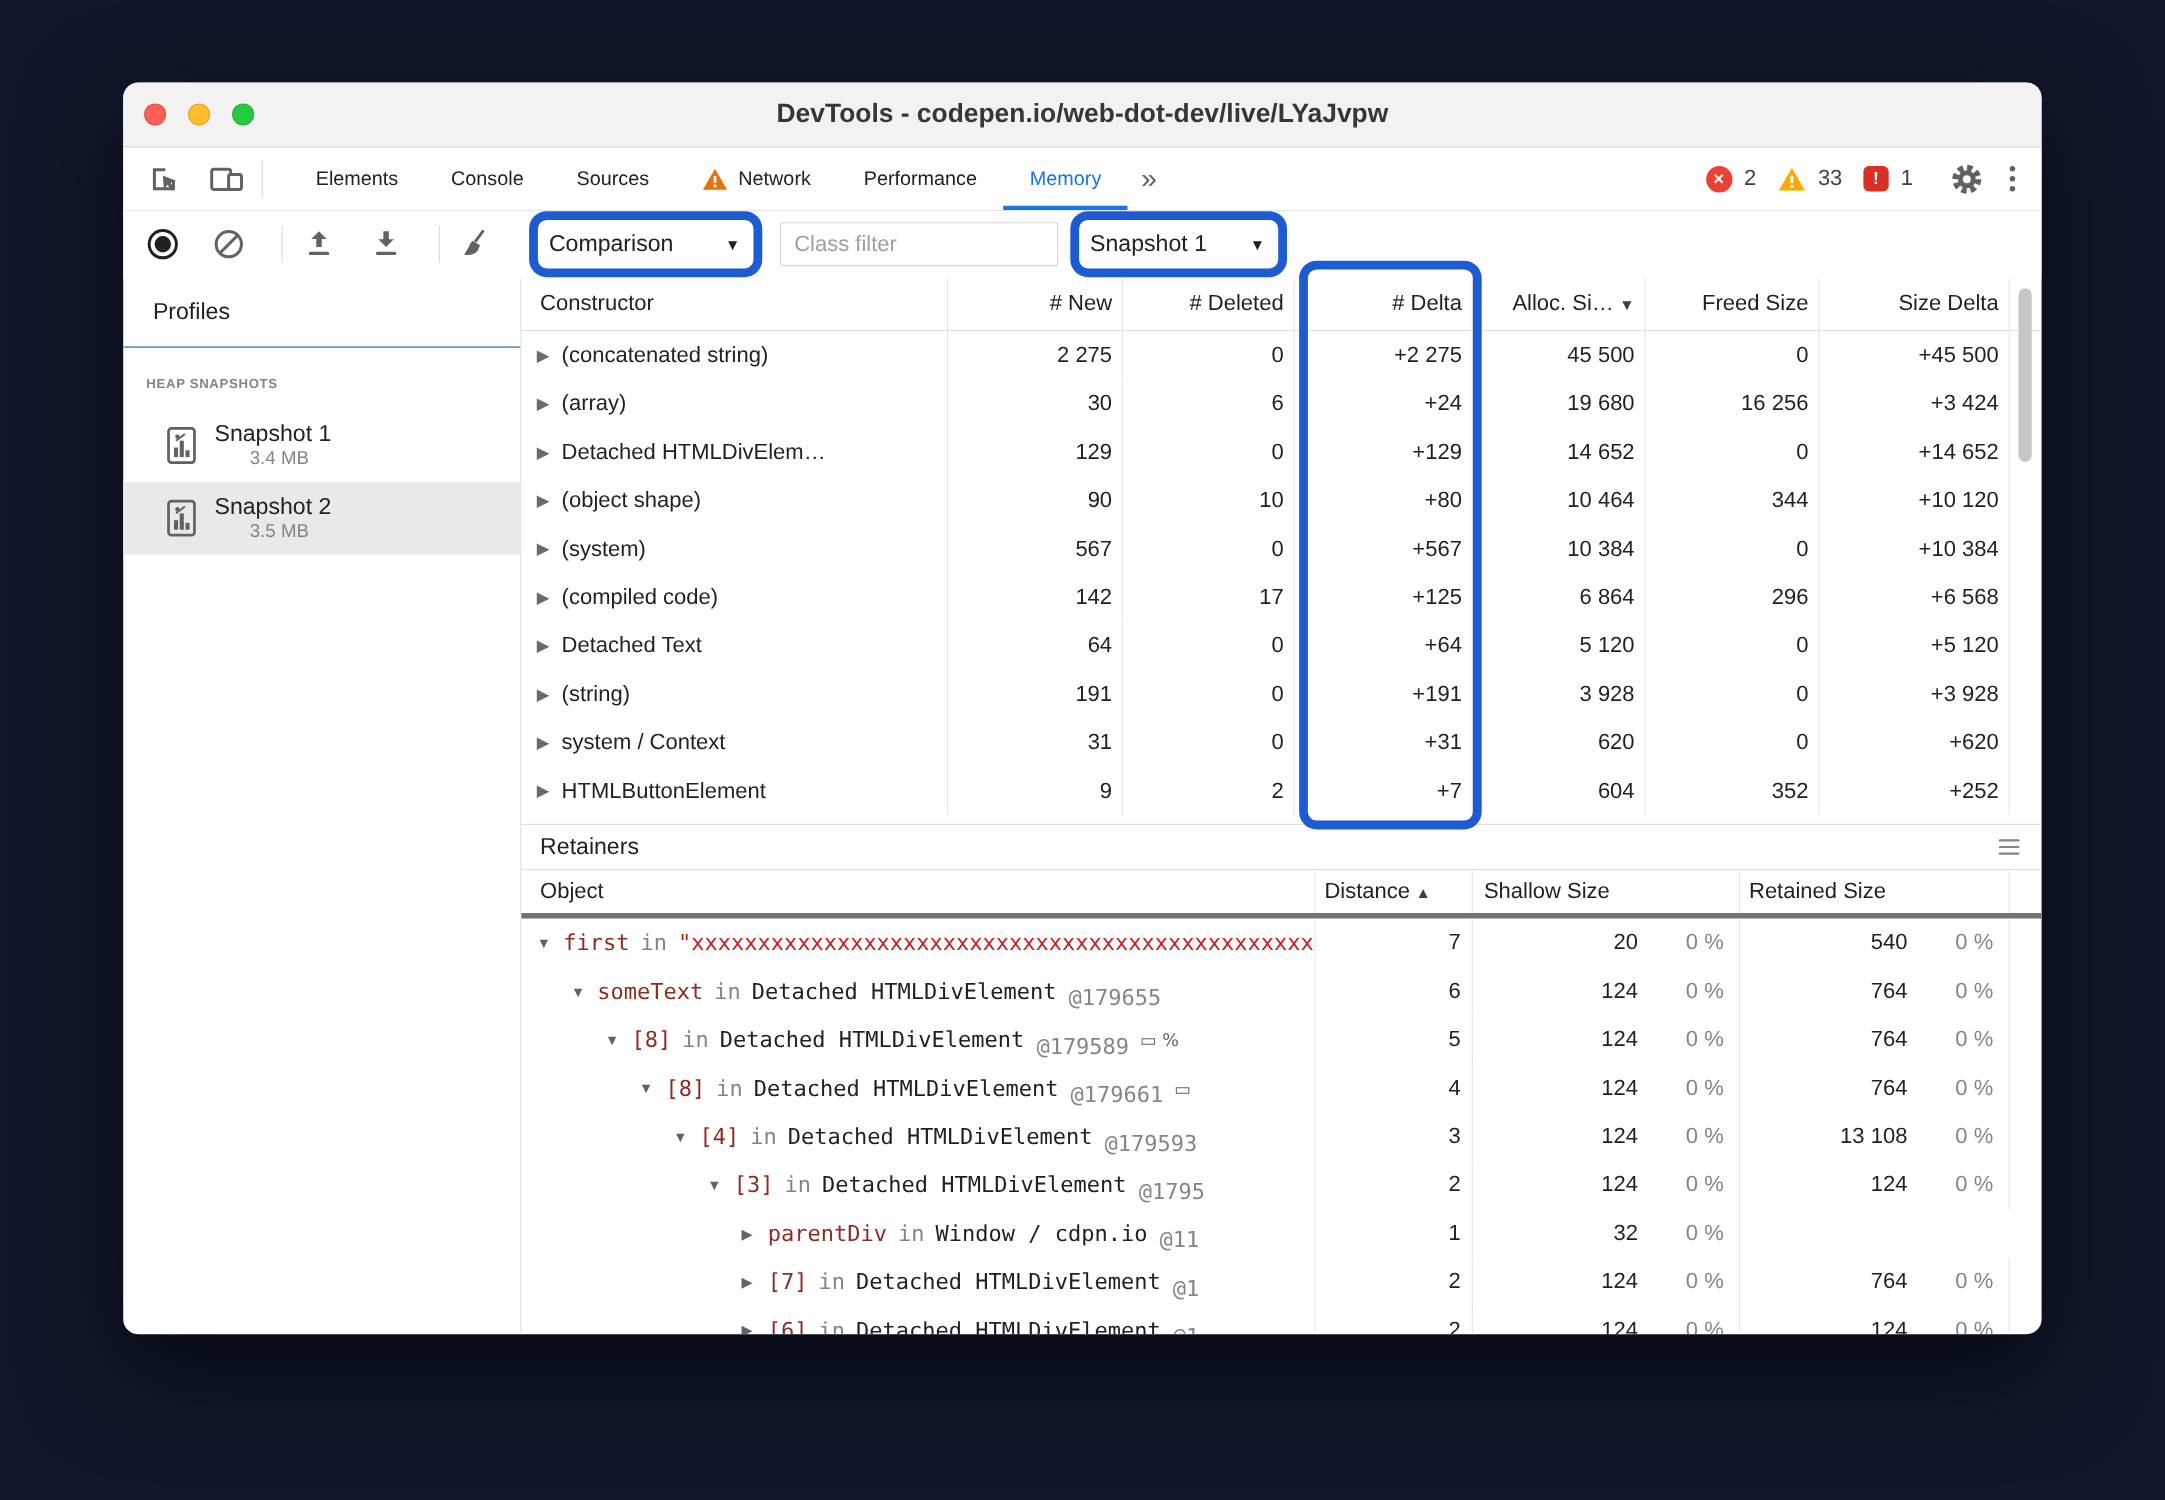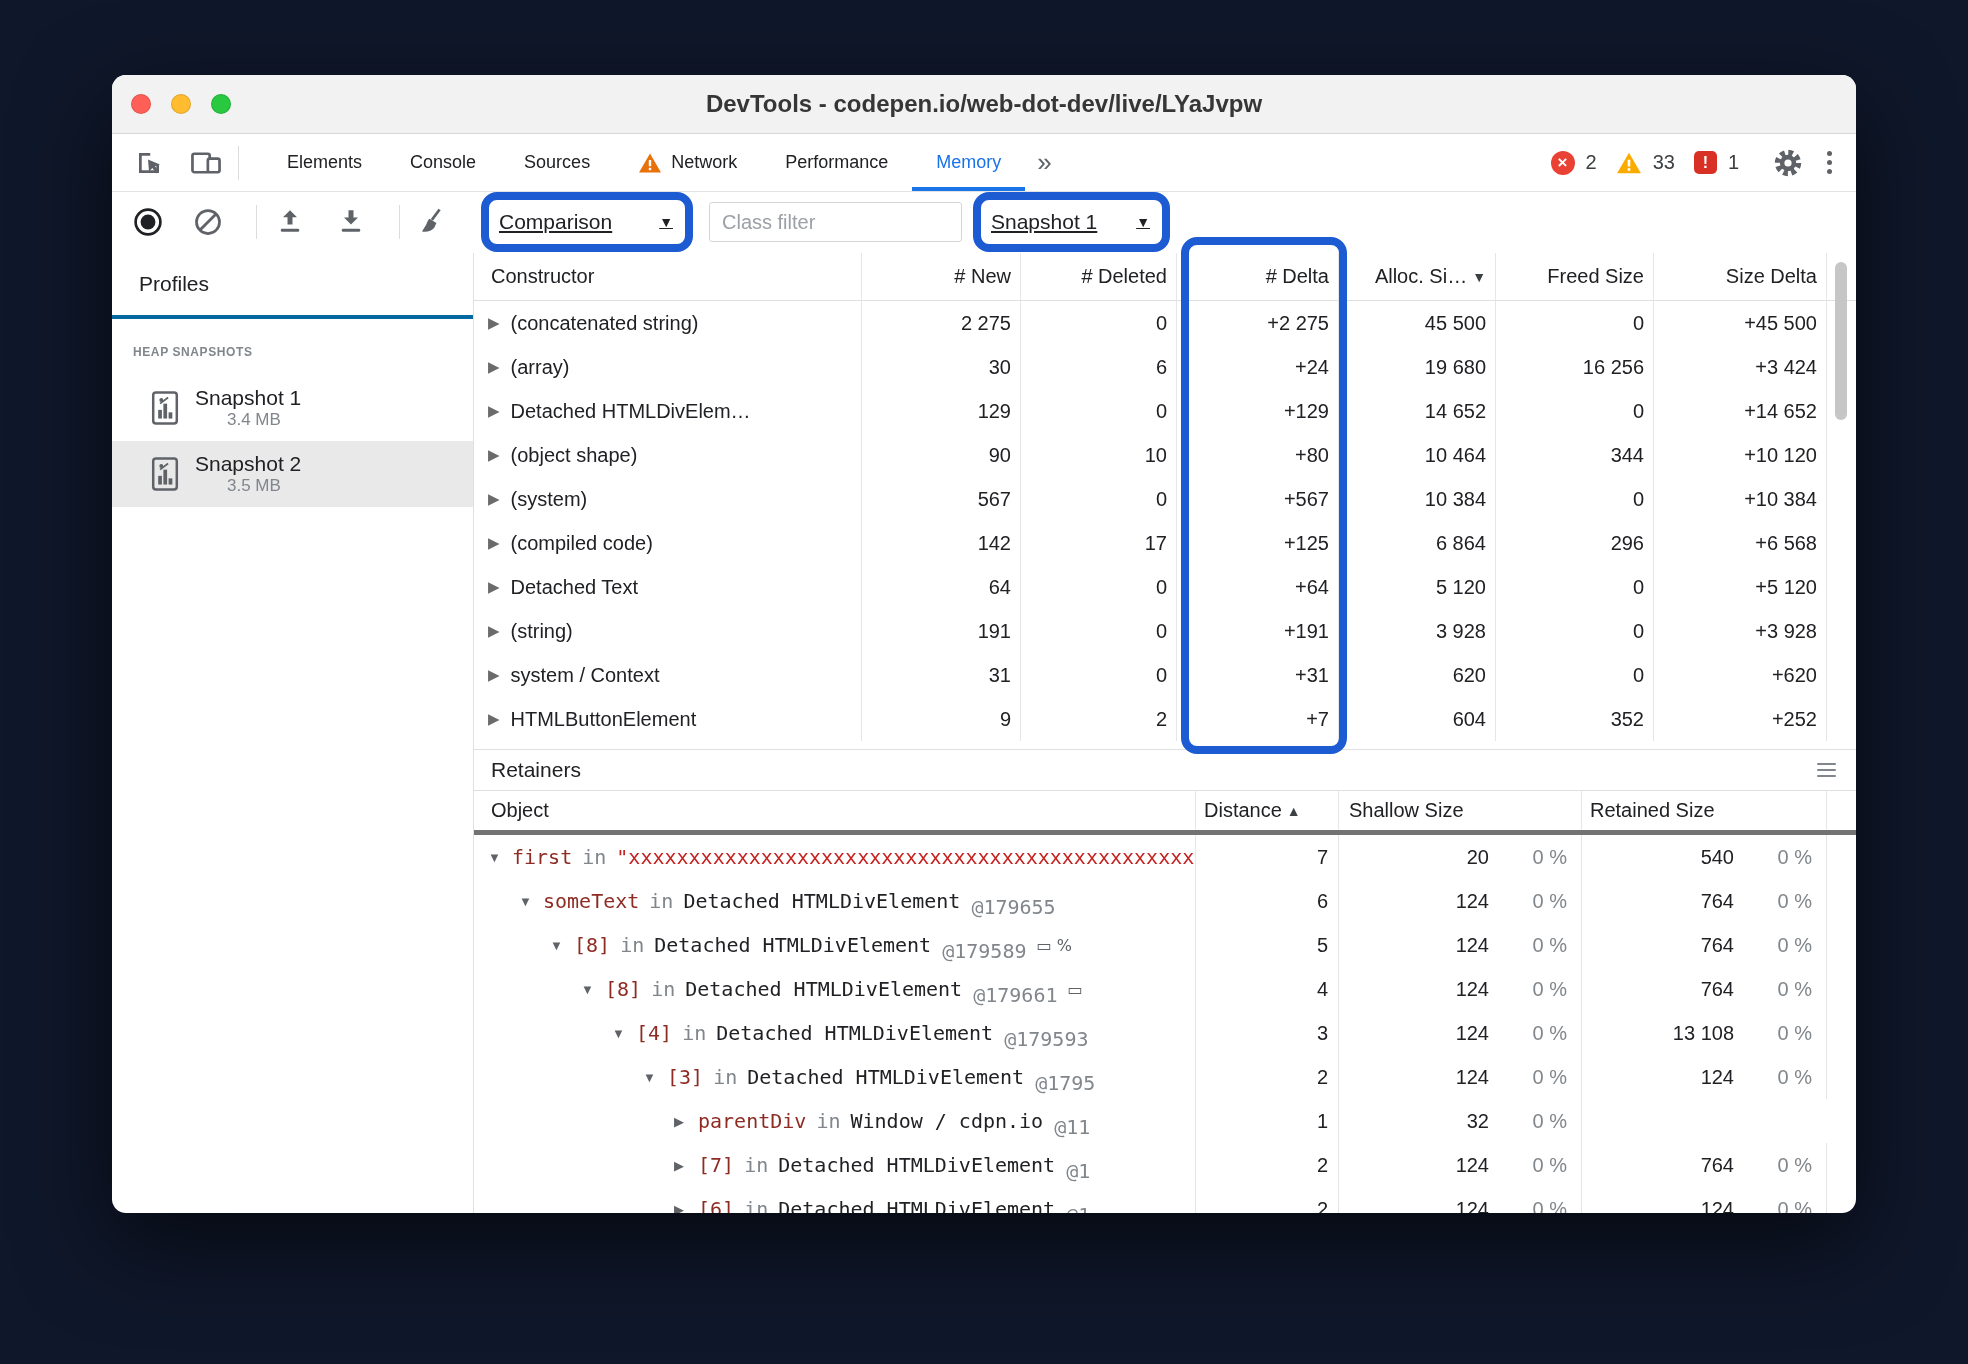--- a/index.html
+++ b/index.html
@@ -31,34 +31,34 @@
   .iss-ico{width:23px;height:23px;border-radius:5px;background:#d93025;color:#fff;display:flex;
            align-items:center;justify-content:center;font-size:16px;font-weight:bold;line-height:1;}
   .kebab{display:flex;flex-direction:column;gap:4px;margin-left:8px;padding:4px;}
   .kebab i{width:5px;height:5px;border-radius:50%;background:#5f6368;}
 
   
   .toolbar{height:61px;position:relative;background:#fff;}
   .titem{position:absolute;top:0;height:60px;display:flex;align-items:center;}
   .tsep{position:absolute;top:13px;width:1px;height:34px;background:#dcdcdc;}
   .ring{position:absolute;top:0;height:60px;border:8px solid #1d5bd3;border-radius:16px;
-        box-sizing:border-box;display:flex;align-items:center;background:#fff;text-decoration:underline;}
+        box-sizing:border-box;display:flex;align-items:center;background:#fff;}
   .dropdown{display:flex;align-items:center;justify-content:space-between;width:100%;
             padding:0 12px 0 10px;font-size:21px;color:#202124;}
   .dd-caret{font-size:14px;color:#202124;margin-left:12px;}
   .filterbox{position:absolute;left:597px;top:10px;width:253px;height:40px;box-sizing:border-box;
              border:1px solid #d5d5d5;border-radius:3px;font-size:20px;padding:0 12px;
              font-family:"Liberation Sans",sans-serif;color:#202124;outline:none;}
   .filterbox::placeholder{color:#9aa0a6;}
 
   
   .content{display:flex;height:962px;}
   .sidebar{width:362px;border-right:1px solid #e0e0e0;box-sizing:border-box;flex:none;}
   .profiles-row{height:62px;display:flex;align-items:center;padding-left:27px;font-size:21px;
-                border-bottom:4px solid #0369a1;}
+                border-bottom:1px solid #0369a1;}
   .section-label{margin:26px 0 16px 21px;font-size:12px;font-weight:bold;letter-spacing:.6px;color:#80868b;}
   .snap-item{display:flex;align-items:center;gap:15px;height:66px;padding-left:38px;box-sizing:border-box;}
   .snap-item.selected{background:#e9e9ea;}
   .snap-text{display:flex;flex-direction:column;line-height:1.18;}
   .snap-name{font-size:21px;color:#202124;}
   .snap-size{font-size:17px;color:#80868b;margin-left:32px;}
 
   
   .main{flex:1;position:relative;overflow:visible;}
   .heap-head,.heap-row{display:flex;font-size:20px;}

